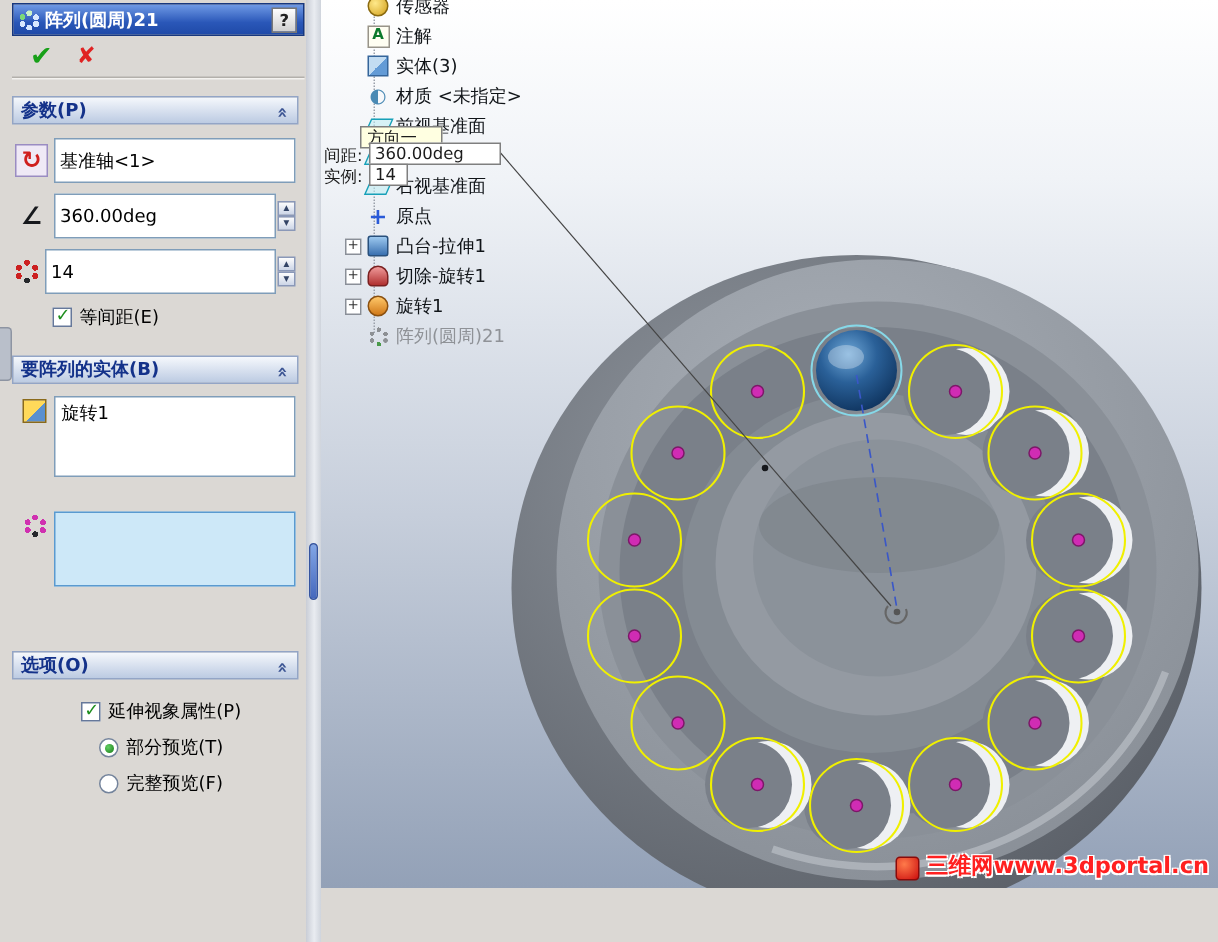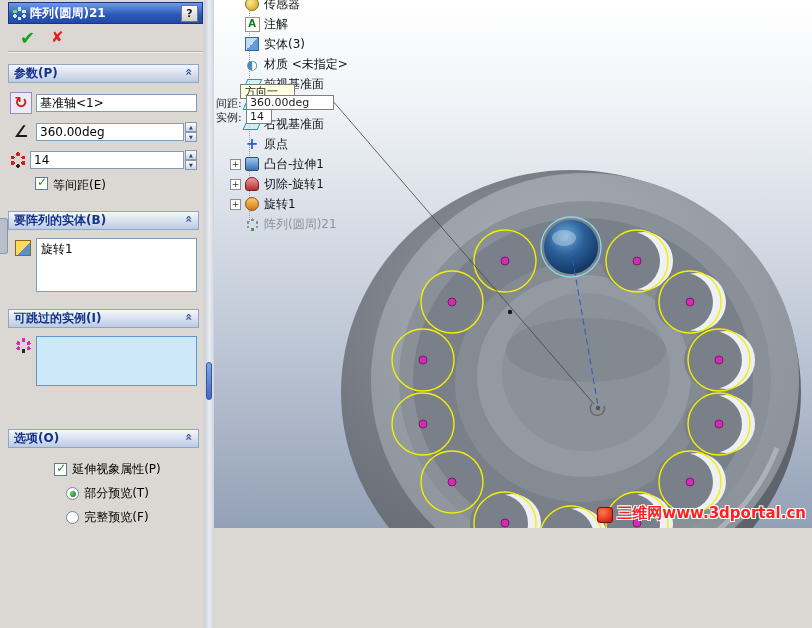--- a/index.html
+++ b/index.html
@@ -12,53 +12,53 @@
     color:#fff;font-weight:bold;display:flex;align-items:center;gap:4px;padding:0 4px;border:1px solid #17377e;}
   .help-btn{margin-left:auto;width:15px;height:15px;background:linear-gradient(#fefefe,#cfcfcf);
     border:1px solid #777;color:#222;font-weight:bold;font-size:11px;display:flex;align-items:center;justify-content:center;cursor:pointer;}
   .pm-toolbar{margin:0 1px 0 8px;height:27px;display:flex;align-items:center;gap:16px;padding:0 12px;
     border-bottom:1px solid #b3b0ab;box-shadow:0 1px 0 #f4f2ef;}
   .ok{color:#18a018;font-size:18px;font-weight:bold;line-height:1;cursor:pointer;}
   .cancel{color:#e02222;font-size:15px;font-weight:bold;line-height:1;cursor:pointer;}
 
   .section{margin:12px 5px 0 8px;}
   .sec-h{height:17px;background:linear-gradient(180deg,#f5f8fc,#cdd8ea 70%,#bccbe2);
-    border:1px solid #93a5c6;display:flex;align-items:flex-start;padding:0 5px;color:#14328a;font-weight:bold;cursor:pointer;}
+    border:1px solid #93a5c6;display:flex;align-items:flex-end;padding:0 5px;color:#14328a;font-weight:bold;cursor:pointer;}
   .chev{margin-left:auto;display:inline-block;transform:rotate(90deg);color:#3d5694;font-size:12px;font-weight:bold;}
   .sec-b{padding:6px 1px 5px 1px;}
   .prow{display:flex;align-items:center;margin:3px 1px 7px 1px;}
   .picon{width:22px;height:22px;margin-right:4px;flex:none;display:flex;align-items:center;justify-content:center;}
   .axis-btn{border:1px solid #9a8cc2;background:#efe9f6;box-sizing:border-box;}
-  .pinput{flex:1;min-width:0;height:18px;border:1px solid #7f9db9;background:#fff;font-size:12px;
+  .pinput{flex:1;min-width:0;height:30px;border:1px solid #7f9db9;background:#fff;font-size:12px;
     padding:0 3px;font-family:inherit;box-sizing:border-box;}
   .spin{width:12px;height:20px;display:flex;flex-direction:column;margin-left:1px;flex:none;cursor:pointer;}
   .spin span{flex:1;border:1px solid #8a98b8;background:linear-gradient(#fdfdfd,#ccd5e7);
     font-size:5px;line-height:8px;text-align:center;color:#334466;overflow:hidden;}
-  .cbrow{display:flex;gap:5px;margin:6px 2px 0 26px;cursor:pointer;}
+  .cbrow{display:flex;align-items:center;gap:5px;margin:6px 2px 0 26px;cursor:pointer;}
   .optrow{display:flex;align-items:center;gap:5px;margin:7px 2px 0 10px;cursor:pointer;justify-content:center;}
   .cb{width:13px;height:13px;background:#fff;border:1px solid #66789a;position:relative;flex:none;box-sizing:border-box;}
   .cb.checked::after{content:"✓";position:absolute;left:1px;top:-3px;color:#1e8e1e;font-weight:bold;font-size:12px;}
   .radio{width:13px;height:13px;border-radius:50%;background:#fff;border:1px solid #74849c;position:relative;flex:none;box-sizing:border-box;}
   .radio.sel::after{content:"";position:absolute;left:2.5px;top:2.5px;width:6px;height:6px;border-radius:50%;
     background:radial-gradient(circle at 35% 35%,#63cf63,#167a16);}
   .lb-row{display:flex;align-items:flex-start;margin:2px 1px 0 1px;}
   .lb-icon-col{width:26px;flex:none;display:flex;justify-content:center;padding-top:2px;}
   .listbox{flex:1;height:54px;border:1px solid #7f9db9;background:#fff;padding:2px 4px;box-sizing:border-box;overflow:hidden;}
   .listbox.skipbox{height:50px;background:#cde8f8;border:1px solid #5a9ad0;}
 
   
   .splitter{position:absolute;left:204px;top:0;width:10px;height:628px;
     background:linear-gradient(90deg,#c9cdd6,#e9ecf1 55%,#cfd4dc);z-index:6;}
   .splitter-thumb{position:absolute;left:1.5px;top:362px;width:6px;height:38px;border-radius:3px;
     background:linear-gradient(180deg,#82a6e6,#4568bd);border:1px solid #35549f;box-sizing:border-box;cursor:pointer;}
   .flyout-handle{position:absolute;left:0;top:218px;width:7px;height:34px;background:#b9bfca;
     border:1px solid #8d94a2;border-left:none;border-radius:0 3px 3px 0;z-index:7;cursor:pointer;}
 
   
-  .viewport{position:absolute;left:214px;top:0;width:598px;height:528px;overflow:hidden;
+  .viewport{position:absolute;left:214px;top:0;width:598px;height:592px;overflow:hidden;
     background:linear-gradient(180deg,#ffffff 0%,#f0f3f7 20%,#c6cedb 58%,#93a1b7 100%);}
   .viewport svg{position:absolute;left:0;top:0;}
 
   
   .tree{position:absolute;left:16px;top:-6px;width:220px;z-index:3;}
   .tree::before{content:"";position:absolute;left:19px;top:6px;height:222px;border-left:1px dotted #9aa0aa;}
   .trow{display:flex;align-items:center;height:20px;position:relative;cursor:default;}
   .texp{width:11px;height:11px;margin-right:3px;flex:none;display:flex;align-items:center;justify-content:center;
     font-size:9px;line-height:9px;color:#333;background:#fff;border:1px solid #8a8f98;visibility:hidden;box-sizing:border-box;z-index:2;}
   .texp.has{visibility:visible;cursor:pointer;}
@@ -186,24 +186,20 @@
         <span class="lb-icon-col">
             <span class="i-body"></span>
           </span>
         <div class="listbox">
           <div>旋转1</div>
         </div>
       </div>
     </div>
 
     <div class="section" style="margin-bottom:38px;">
-      <div class="sec-h">
-        <span>可跳过的实例(I)</span>
-        <span class="chev">«</span>
-      </div>
       <div class="sec-b lb-row">
         <span class="lb-icon-col">
             <span class="i-skip"></span>
           </span>
         <div class="listbox skipbox"></div>
       </div>
     </div>
 
     <div class="section">
       <div class="sec-h">

